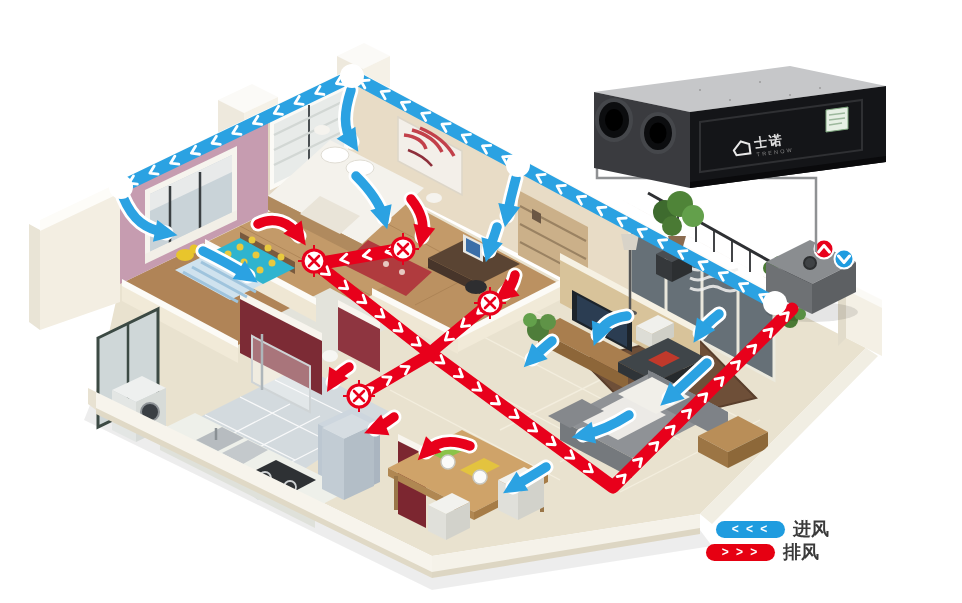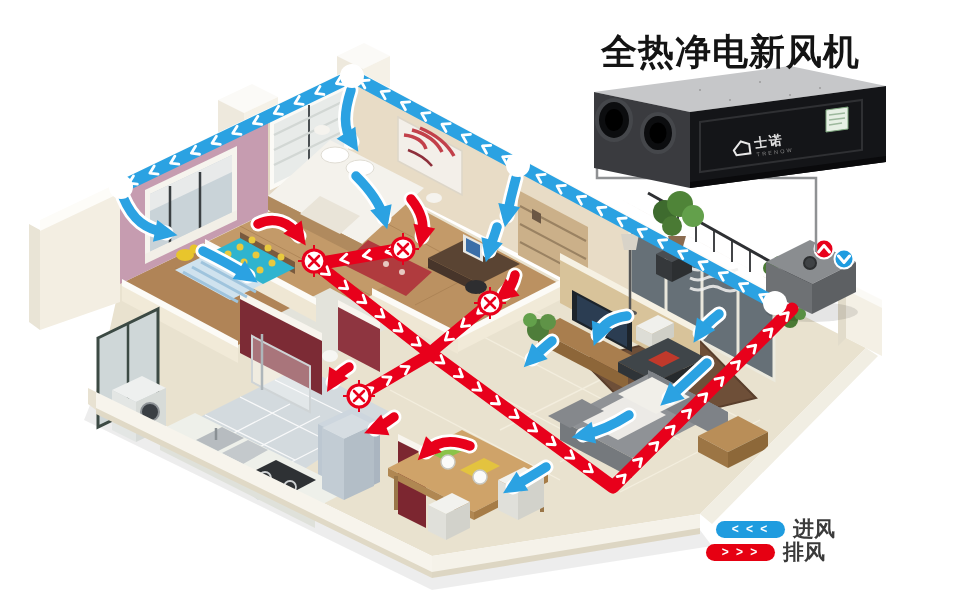--- a/index.html
+++ b/index.html
@@ -8,21 +8,21 @@
   .stage svg{position:absolute;left:0;top:0;}
   .page-title{position:absolute;left:601px;top:28px;width:300px;font-size:36px;font-weight:700;
               color:#141414;letter-spacing:1px;white-space:nowrap;}
   .legend{position:absolute;left:706px;top:518px;}
   .legend-row{display:flex;align-items:center;height:22px;margin-bottom:1px;}
   .legend-row.intake{margin-left:10px;}
   .pill{width:69px;height:17px;border-radius:9px;display:flex;align-items:center;justify-content:center;
         color:#fff;font-weight:800;font-size:12px;letter-spacing:2px;line-height:17px;}
   .pill.blue{background:#1f9cdf;}
   .pill.red{background:#e60012;}
-  .legend-label{margin-left:8px;font-size:21px;font-weight:600;color:#3a3a3a;}
+  .legend-label{margin-left:8px;font-size:18px;font-weight:600;color:#3a3a3a;}
 </style>
 </head>
 <body>
 
 <div class="stage">
 
 <svg width="962" height="603" viewBox="0 0 962 603">
   <defs>
     <marker id="head-supply" viewBox="0 0 4 4" refX="2.0" refY="2" markerWidth="2.6" markerHeight="2.6" orient="auto">
       <path d="M0.2,0.2 L3.9,2 L0.2,3.8 Z" fill="#2ba2e2"></path>
@@ -500,21 +500,20 @@
       <path d="M829,115 L845,113 M829,120 L845,118 M829,125 L842,123" stroke="#9db89d" stroke-width="1.5"></path>
       <g transform="rotate(-7.5 760 142)">
         <path d="M733,147 l8,-8 8,3.5 0,9.5 -14,0 z" fill="none" stroke="#e8e8e8" stroke-width="2"></path>
         <text x="754" y="147" font-size="13" font-weight="700" fill="#e0e0e0" letter-spacing="2" font-family="Liberation Sans, sans-serif">士诺</text>
         <text x="755" y="156" font-size="5.5" fill="#8a8a8a" letter-spacing="2.2" font-family="Liberation Sans, sans-serif">TRENOW</text>
       </g>
     </g>
   </g>
 </svg>
 
-<div class="page-title">全热净电新风机</div>
 
 <div class="legend">
   <div class="legend-row intake">
     <div class="pill blue">
           <span>&lt; &lt; &lt;</span>
         </div>
     <span class="legend-label">进风</span>
   </div>
   <div class="legend-row">
     <div class="pill red">

